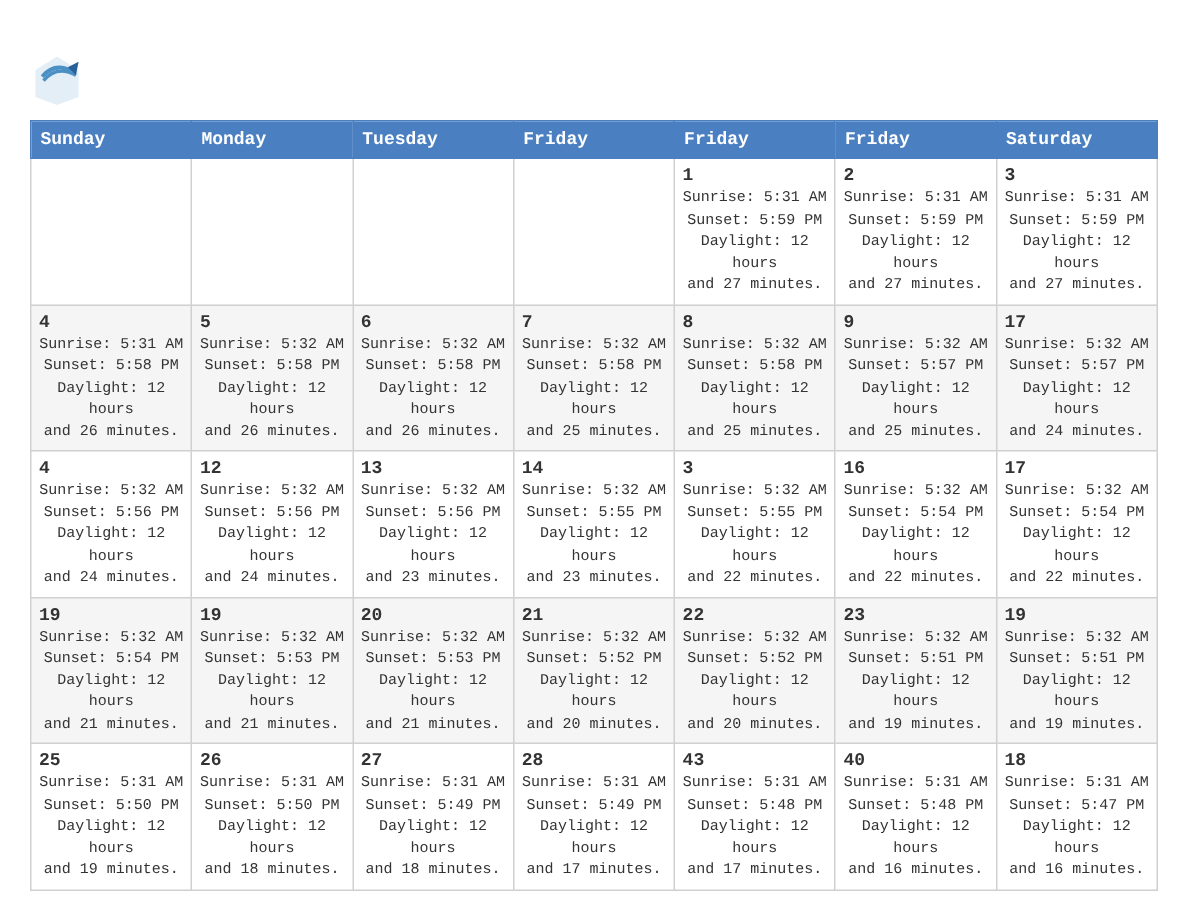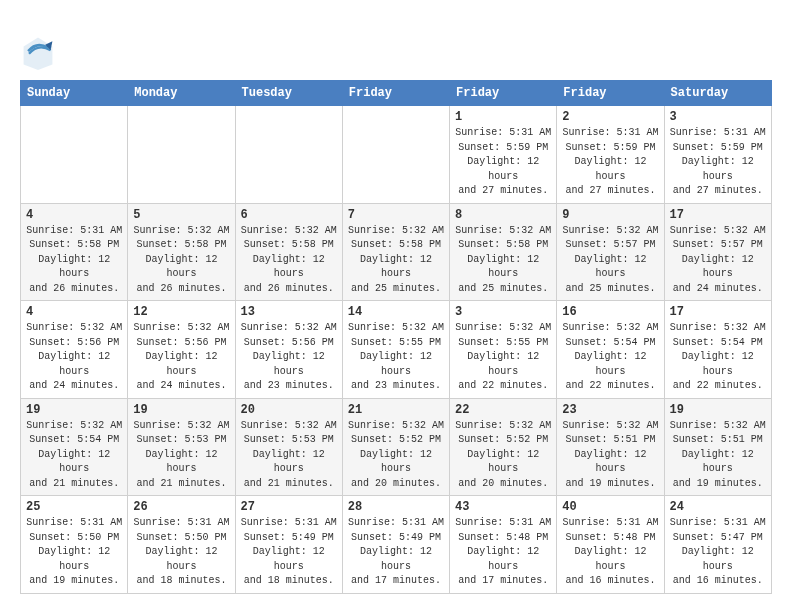--- a/index.html
+++ b/index.html
@@ -355,21 +355,21 @@
 and 17 minutes.</div>
           </td>
           <td>
             <span class="day-number">40</span>
             <div class="day-info" style="white-space: pre-line;">Sunrise: 5:31 AM
 Sunset: 5:48 PM
 Daylight: 12 hours
 and 16 minutes.</div>
           </td>
           <td>
-            <span class="day-number">24</span>
+            <span class="day-number">18</span>
             <div class="day-info" style="white-space: pre-line;">Sunrise: 5:31 AM
 Sunset: 5:47 PM
 Daylight: 12 hours
 and 16 minutes.</div>
           </td>
         </tr>
       </tbody>
   </table>
 </div>
 

